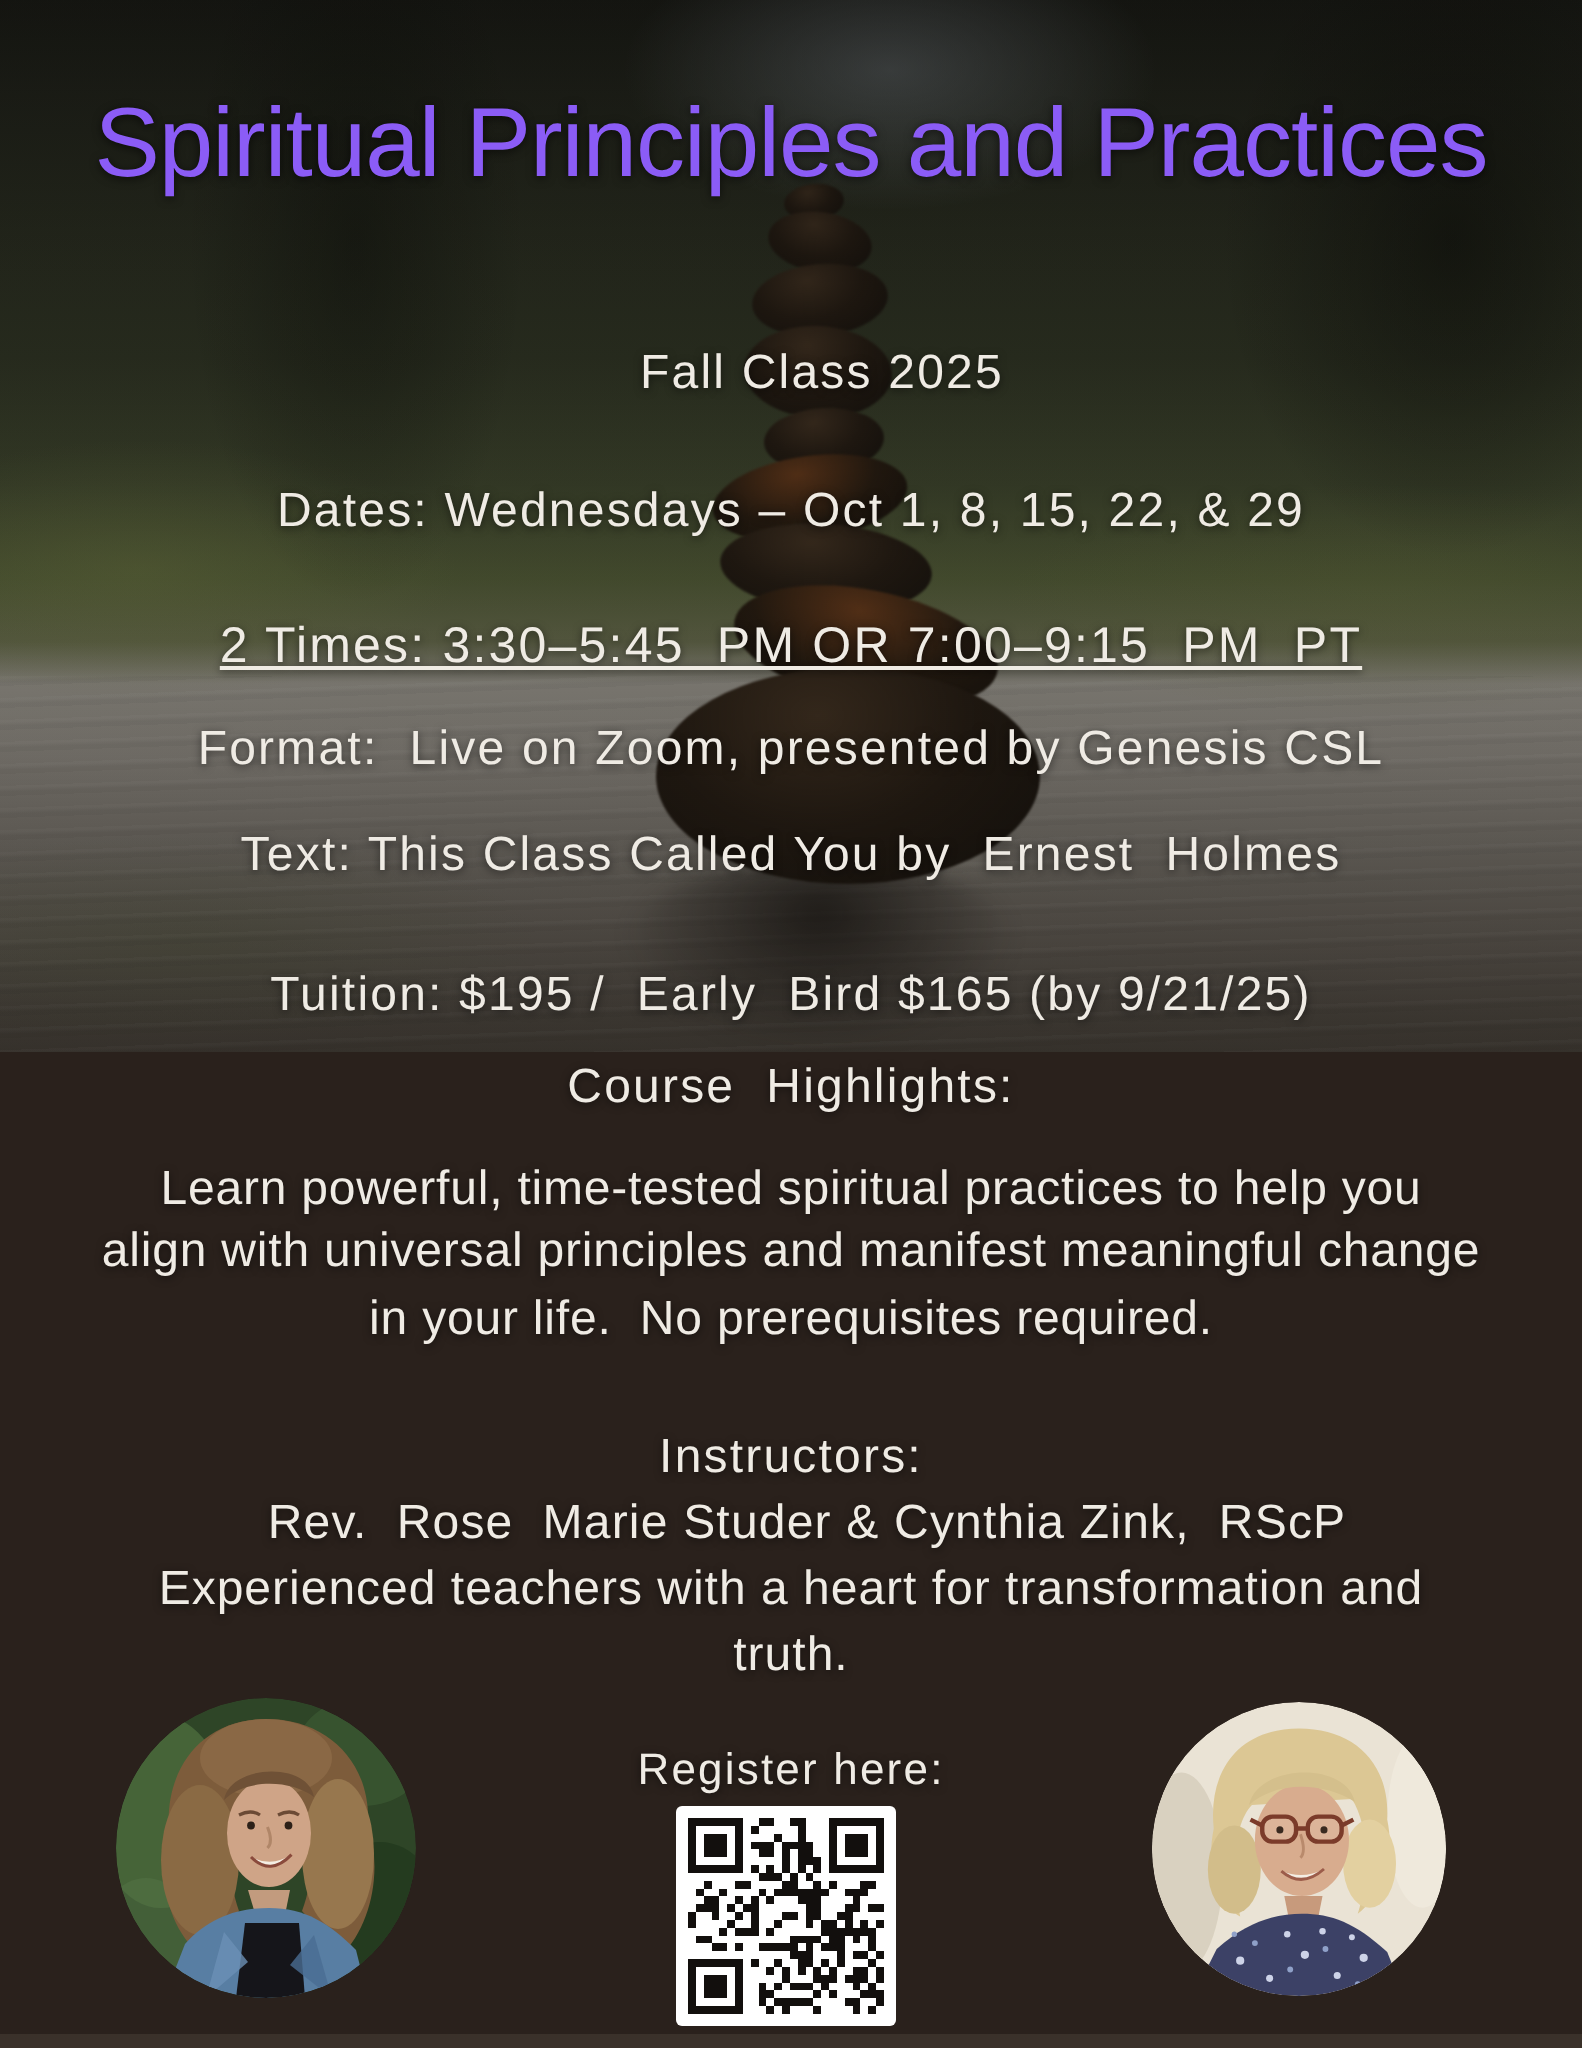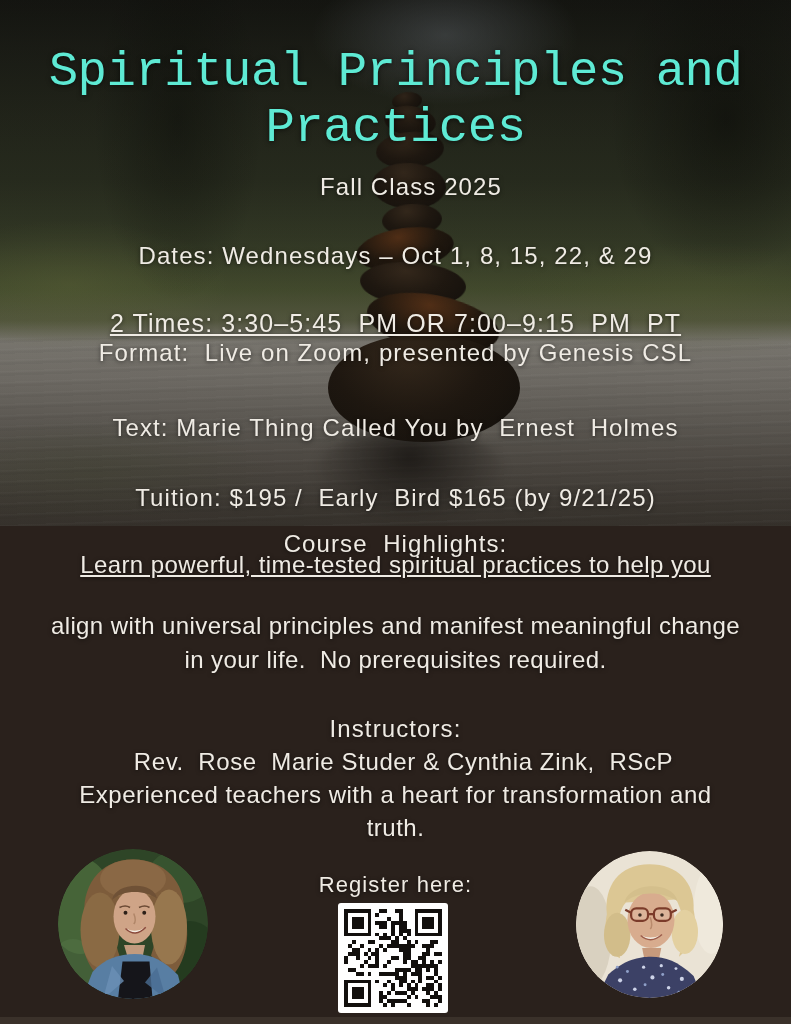--- a/index.html
+++ b/index.html
@@ -47,27 +47,27 @@
     position:absolute; left:300px; top:418px; width:230px; height:26px; border-radius:50%;
     background:radial-gradient(ellipse, rgba(190,185,170,.30), rgba(190,185,170,0) 70%);
     filter:blur(3px);
   }
   
   .tline{ position:absolute; left:0; right:0; text-align:center; white-space:pre;
     letter-spacing:1.1px; font-size:24px; line-height:1.25;
     text-shadow:0 1px 4px rgba(0,0,0,.55); }
   .title{
     position:absolute; left:0; right:0; top:44px; text-align:center;
-    font-family:Liberation Mono, monospace;
-    font-size:49px; letter-spacing:-.5px; color:#5eead4;
+    font-family:Liberation Sans, sans-serif;
+    font-size:49px; letter-spacing:-.5px; color:#8b5cf6;
     text-shadow:0 1px 5px rgba(0,0,0,.6);
   }
   .t-sub{top:172px;margin-left:31px;}  .t-dates{top:241px;} .t-times{top:308px; font-size:25px;text-decoration:underline;}
-  .t-format{top:338px;} .t-text{top:413px;} .t-tuition{top:483px;text-align:center;}
-  .t-hl-label{top:529px;} .t-hl1{top:550px; letter-spacing:.4px;text-decoration:underline;}
+  .t-format{top:360px;} .t-text{top:413px;} .t-tuition{top:483px;text-align:center;}
+  .t-hl-label{top:529px;} .t-hl1{top:580px; letter-spacing:.4px;}
   .t-hl2{top:611px; letter-spacing:.4px;} .t-hl3{top:645px; letter-spacing:.4px;}
   .t-inst-label{top:714px;} .t-names{top:747px; letter-spacing:.6px;padding-left:16px;}
   .t-desc1{top:780px; letter-spacing:.5px;} .t-desc2{top:813px; letter-spacing:.5px;}
   .t-register{top:871px; font-size:22px;}
   
   .qr{
     position:absolute; left:338px; top:903px; width:110px; height:110px;
     background:#fff; border-radius:3px; box-sizing:border-box; padding:6px;
   }
   .qr svg{ width:98px; height:98px; display:block; fill:#120f0d; shape-rendering:crispEdges; }
@@ -99,21 +99,21 @@
       <div class="stone rust" style="left:366px; top:295px; width:134px;height:56px; transform:rotate(11deg);"></div>
       <div class="stone" style="left:328px; top:334px; width:192px;height:108px;"></div>
     </div>
   </div>
 
   <div class="title">Spiritual Principles and Practices</div>
   <div class="tline t-sub">Fall Class 2025</div>
   <div class="tline t-dates">Dates: Wednesdays – Oct 1, 8, 15, 22, &amp; 29</div>
   <div class="tline t-times">2 Times: 3:30–5:45  PM OR 7:00–9:15  PM  PT</div>
   <div class="tline t-format">Format:  Live on Zoom, presented by Genesis CSL</div>
-  <div class="tline t-text">Text: Marie Thing Called You by  Ernest  Holmes</div>
+  <div class="tline t-text">Text: This Class Called You by  Ernest  Holmes</div>
   <div class="tline t-tuition">Tuition: $195 /  Early  Bird $165 (by 9/21/25)</div>
 
   <div class="tline t-hl-label">Course  Highlights:</div>
   <div class="tline t-hl1">Learn powerful, time-tested spiritual practices to help you</div>
   <div class="tline t-hl2">align with universal principles and manifest meaningful change</div>
   <div class="tline t-hl3">in your life.  No prerequisites required.</div>
 
   <div class="tline t-inst-label">Instructors:</div>
   <div class="tline t-names">Rev.  Rose  Marie Studer &amp; Cynthia Zink,  RScP</div>
   <div class="tline t-desc2">truth.</div>

